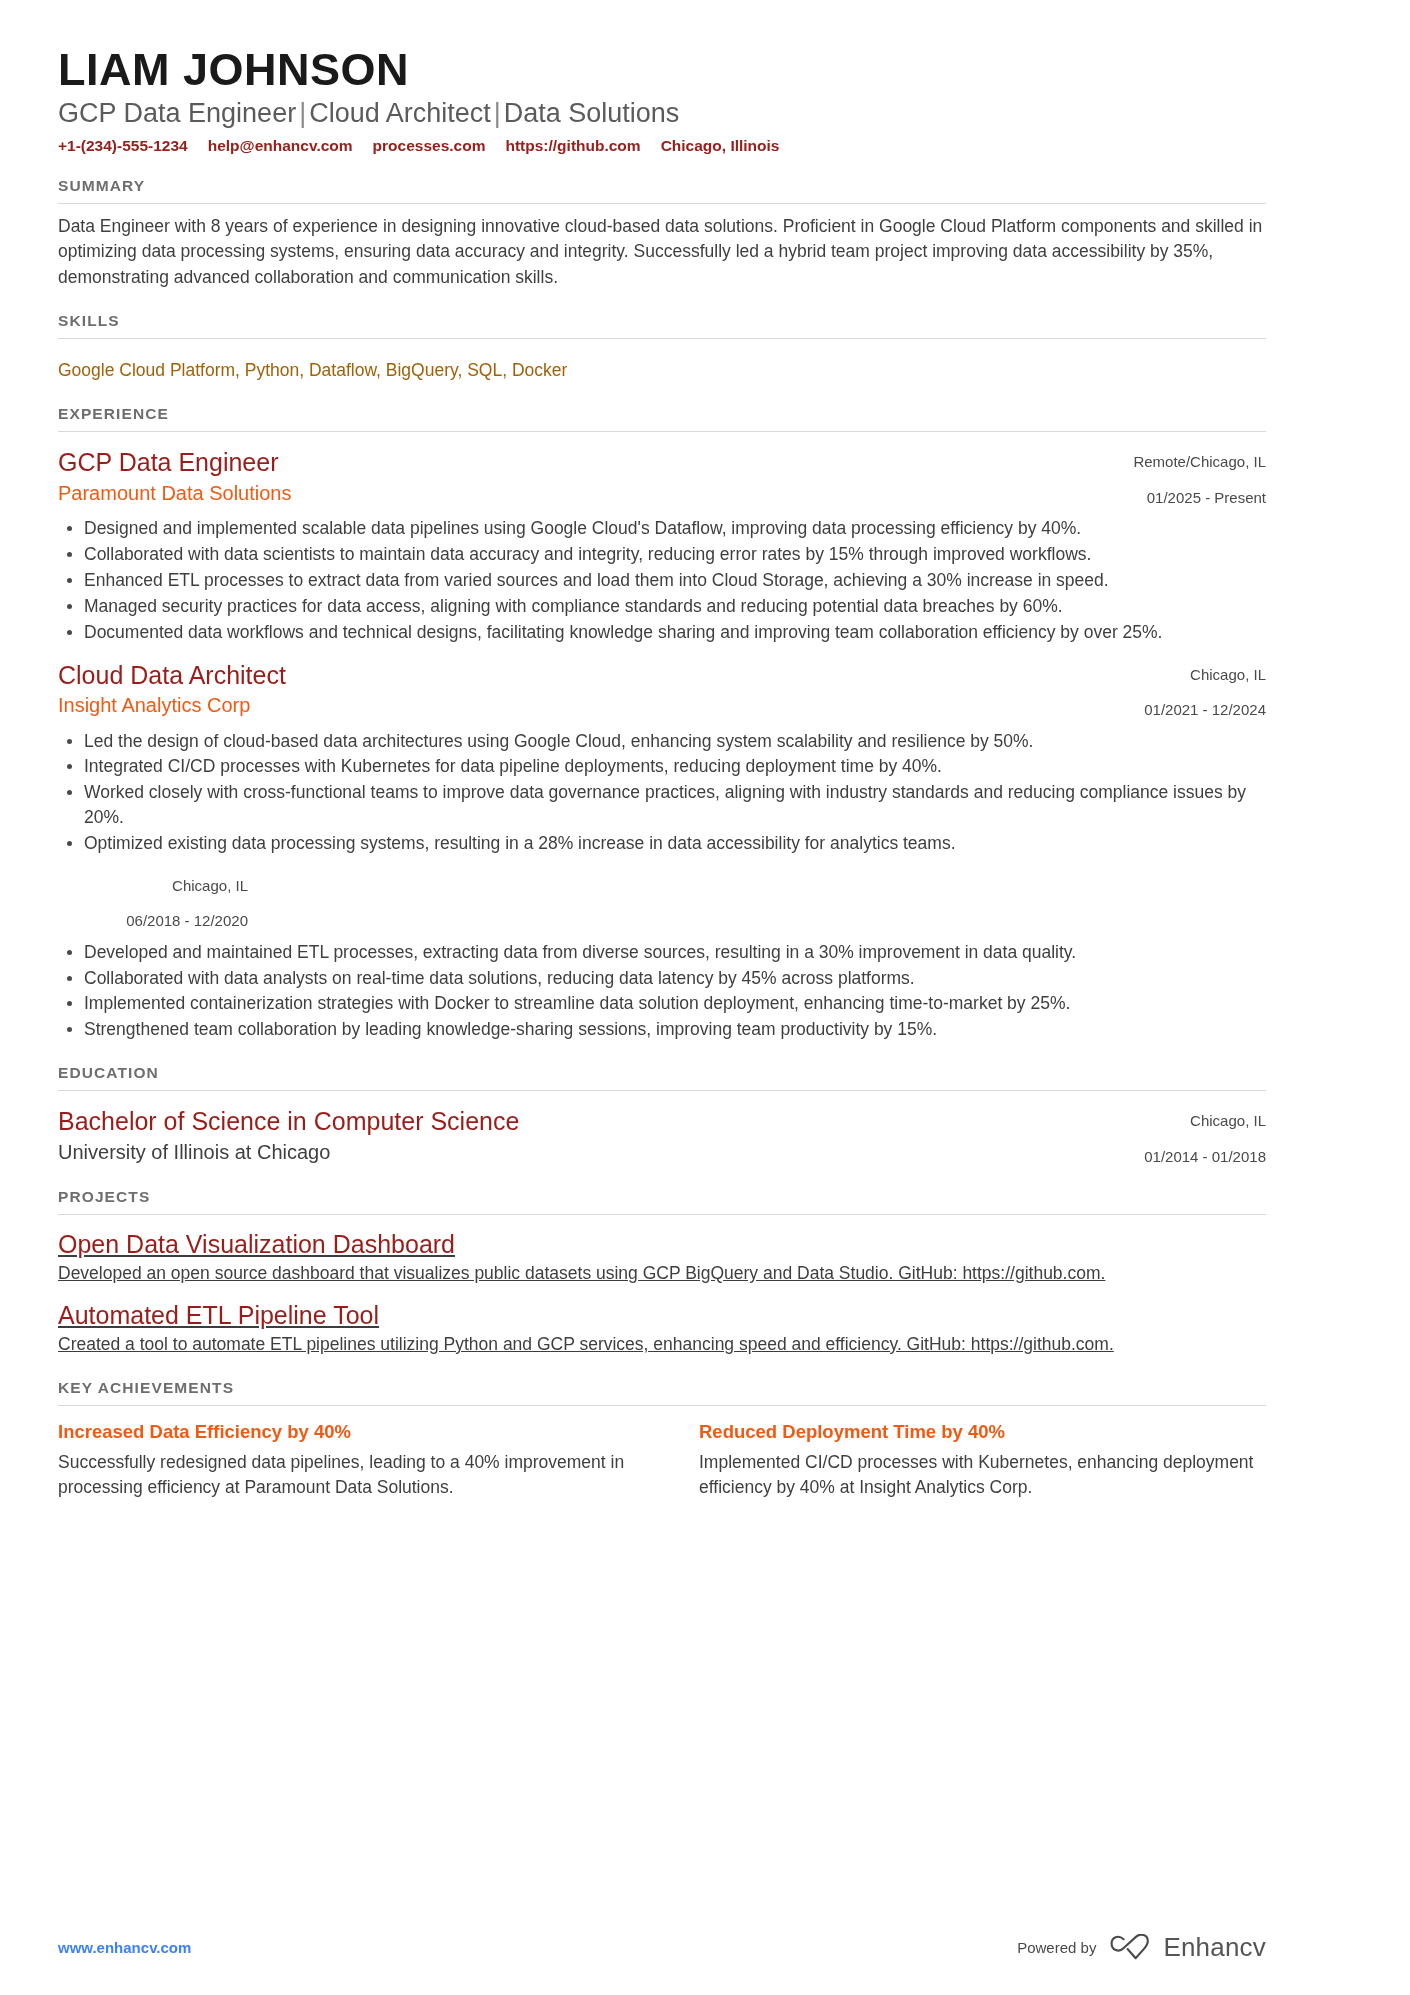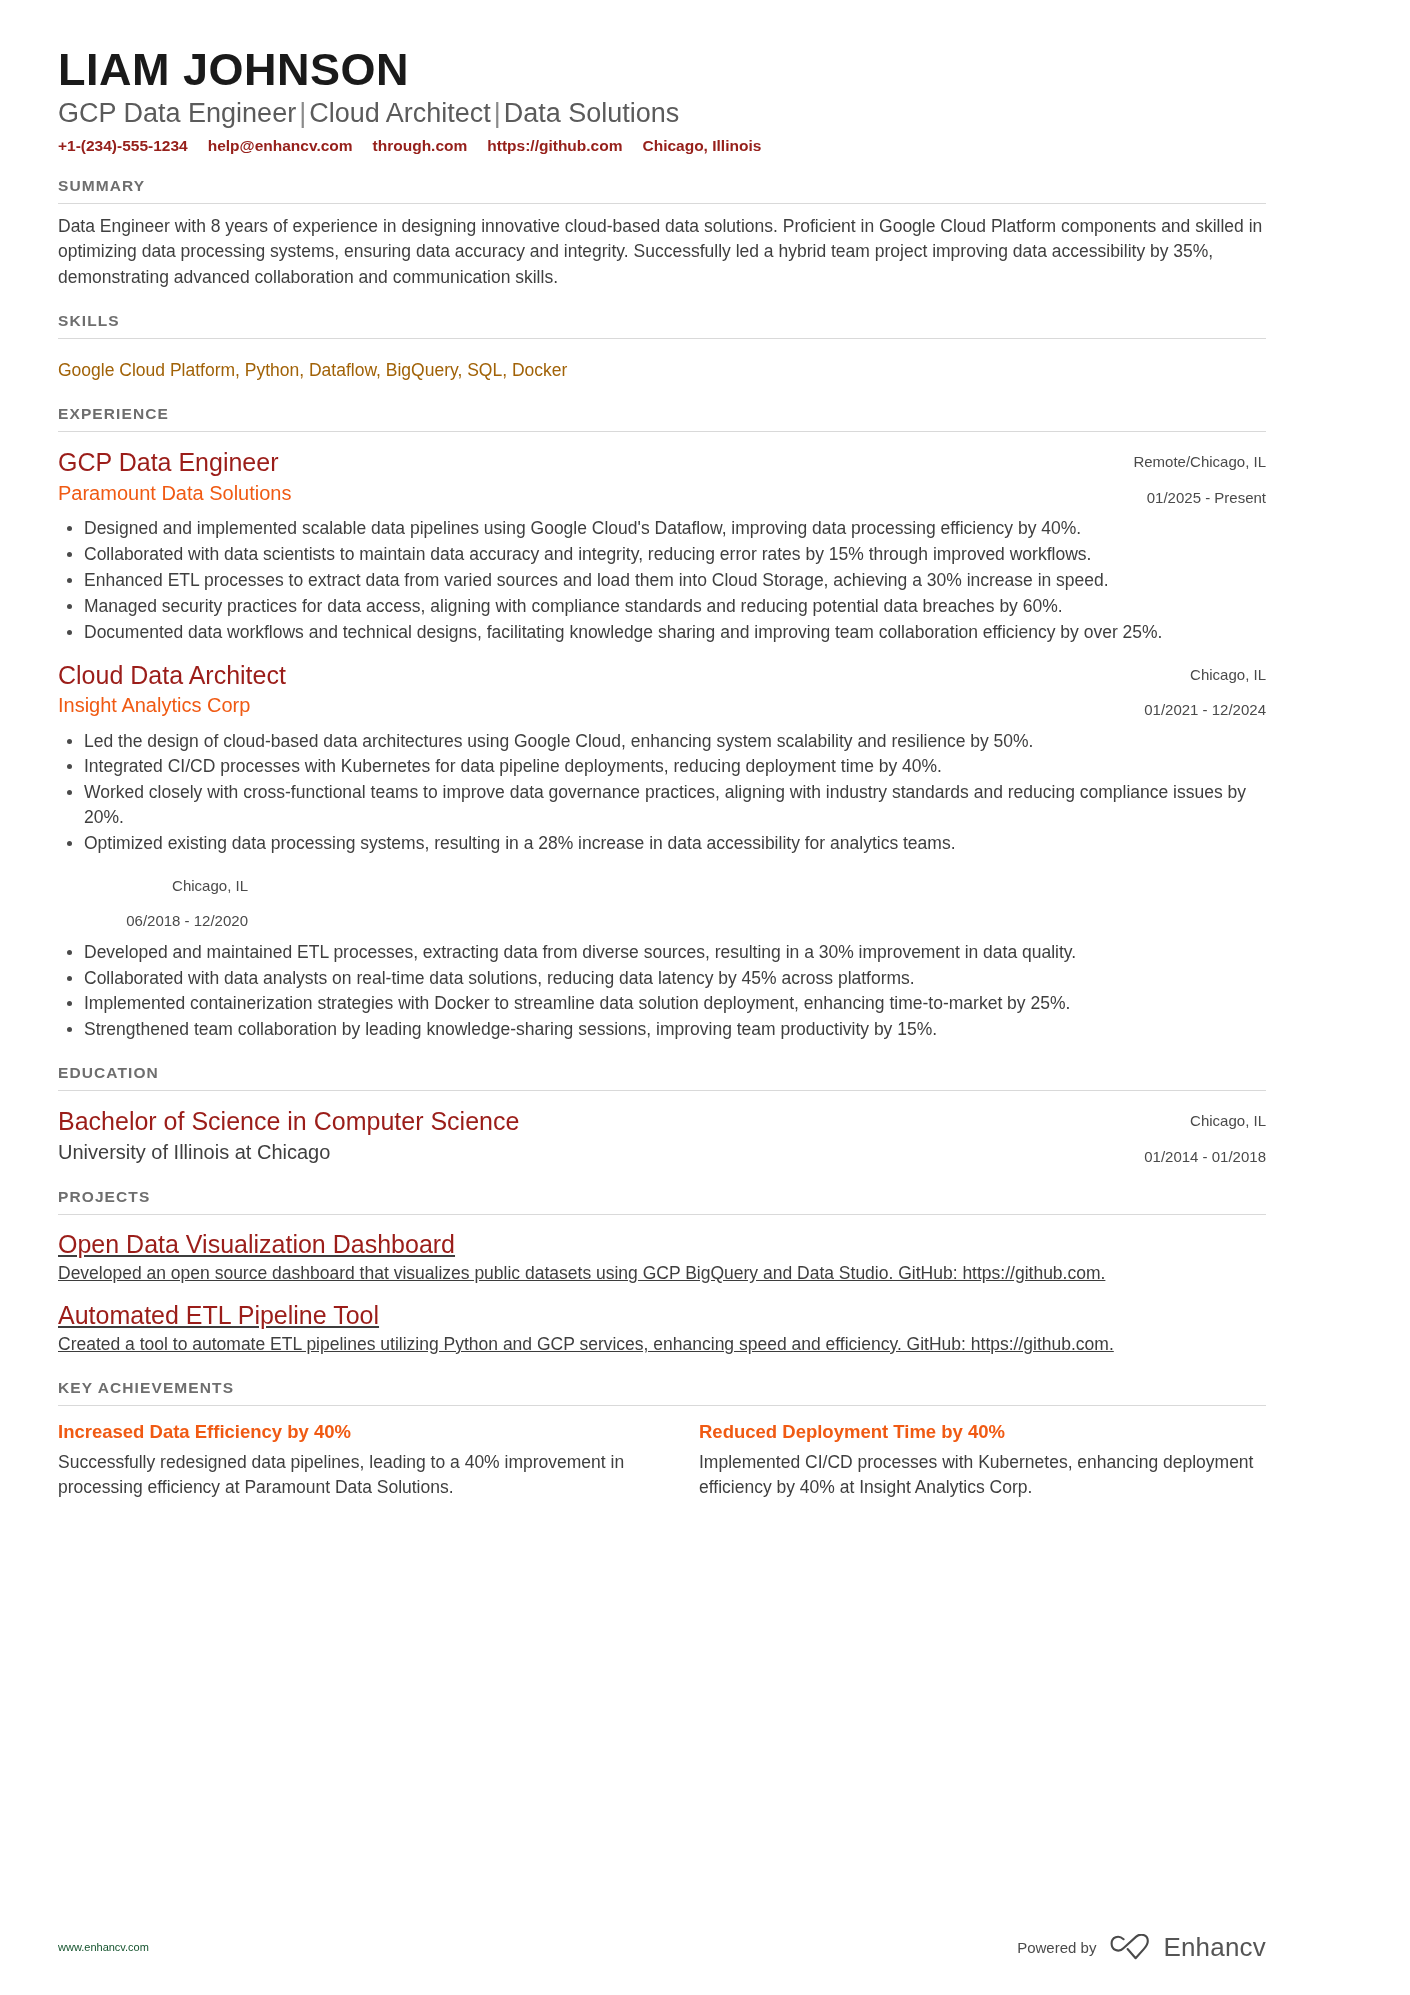--- a/index.html
+++ b/index.html
@@ -216,22 +216,23 @@
     left: 0;
     right: 0;
     bottom: 0;
     height: 96px;
     padding: 0 58px;
     display: flex;
     align-items: center;
     justify-content: space-between;
   }
   .footer-url {
-    font-size: 11px;
-    color: #14532d;
+    font-size: 15px;
+    color: #3b82f6;
+    font-weight: bold;
   }
   .footer-right {
     display: flex;
     align-items: center;
     gap: 14px;
   }
   .powered-by {
     font-size: 15px;
     color: #4a4a4a;
   }
@@ -257,21 +258,21 @@
     <header>
       <h1 class="name">LIAM JOHNSON</h1>
 
       <div class="headline">
         <span>GCP Data Engineer</span><span class="sep">|</span><span>Cloud Architect</span><span class="sep">|</span><span>Data Solutions</span>
       </div>
 
       <div class="contact-row">
         <span class="contact-item">+1-(234)-555-1234</span>
         <span class="contact-item">help@enhancv.com</span>
-        <span class="contact-item">through.com</span>
+        <span class="contact-item">processes.com</span>
         <span class="contact-item">https://github.com</span>
         <span class="contact-item">Chicago, Illinois</span>
       </div>
     </header>
 
     <section class="section">
       <h2 class="section-title">SUMMARY</h2>
       <hr class="section-rule">
       <p class="summary-text">Data Engineer with 8 years of experience in designing innovative cloud-based data solutions. Proficient in Google Cloud Platform components and skilled in optimizing data processing systems, ensuring data accuracy and integrity. Successfully led a hybrid team project improving data accessibility by 35%, demonstrating advanced collaboration and communication skills.</p>
     </section>

